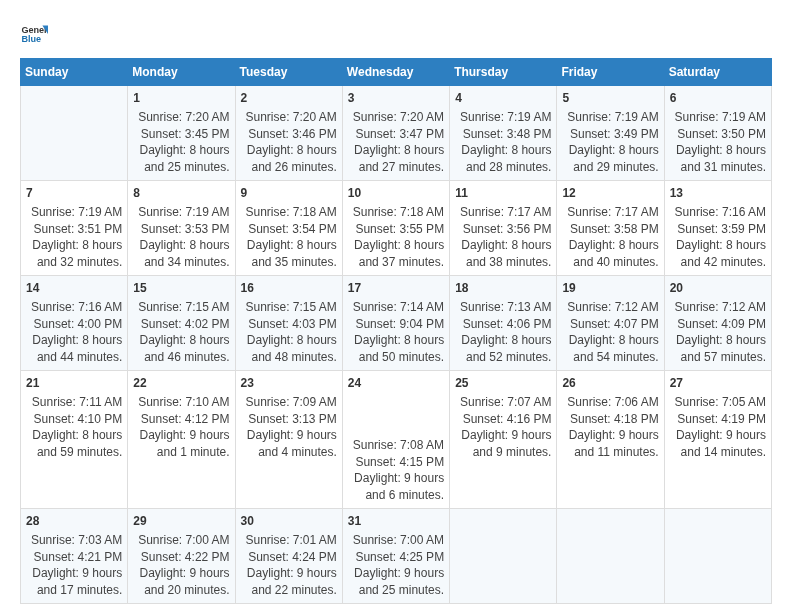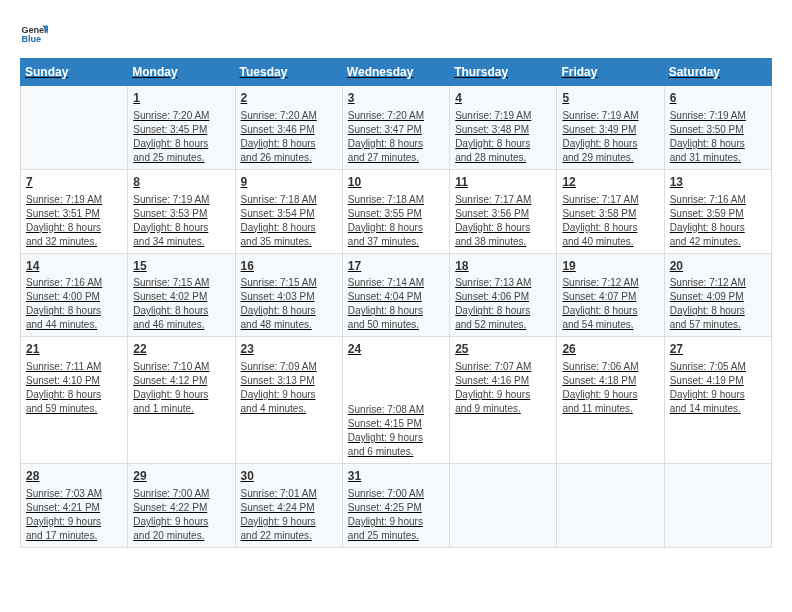--- a/index.html
+++ b/index.html
@@ -35,21 +35,20 @@
     }
     .subtitle {
       font-size: 14px;
       color: #555;
       margin-top: 2px;
     }
     table {
       width: 100%;
       border-collapse: collapse;
       font-size: 11px;
-      text-decoration: underline;
     }
     thead tr th {
       background: #2d7fc1;
       color: #fff;
       padding: 6px 4px;
       text-align: left;
       font-size: 12px;
       font-weight: bold;
       border: 1px solid #2d7fc1;
     }
@@ -69,22 +68,23 @@
     tbody tr:nth-child(even) td {
       background: #fff;
     }
     .day-number {
       font-weight: bold;
       font-size: 12px;
       display: block;
       margin-bottom: 2px;
     }
     .cell-content {
-      font-size: 10px;
+      font-size: 12px;
       color: #444;
+      text-align: right;
     }
   </style>
 </head>
 <body>
 
 <div class="header">
   <div class="logo">
     <svg class="logo-icon" viewBox="0 0 40 40" xmlns="http://www.w3.org/2000/svg">
       <text x="2" y="18" font-size="13" font-weight="bold" fill="#333" font-family="Arial">General</text>
       <text x="2" y="32" font-size="13" font-weight="bold" fill="#1a6faf" font-family="Arial">Blue</text>
@@ -224,21 +224,21 @@
         <td>
           <span class="day-number">16</span>
           <div class="cell-content" style="white-space: pre-line;">Sunrise: 7:15 AM
 Sunset: 4:03 PM
 Daylight: 8 hours
 and 48 minutes.</div>
         </td>
         <td>
           <span class="day-number">17</span>
           <div class="cell-content" style="white-space: pre-line;">Sunrise: 7:14 AM
-Sunset: 4:04 PM
+Sunset: 9:04 PM
 Daylight: 8 hours
 and 50 minutes.</div>
         </td>
         <td>
           <span class="day-number">18</span>
           <div class="cell-content" style="white-space: pre-line;">Sunrise: 7:13 AM
 Sunset: 4:06 PM
 Daylight: 8 hours
 and 52 minutes.</div>
         </td>

